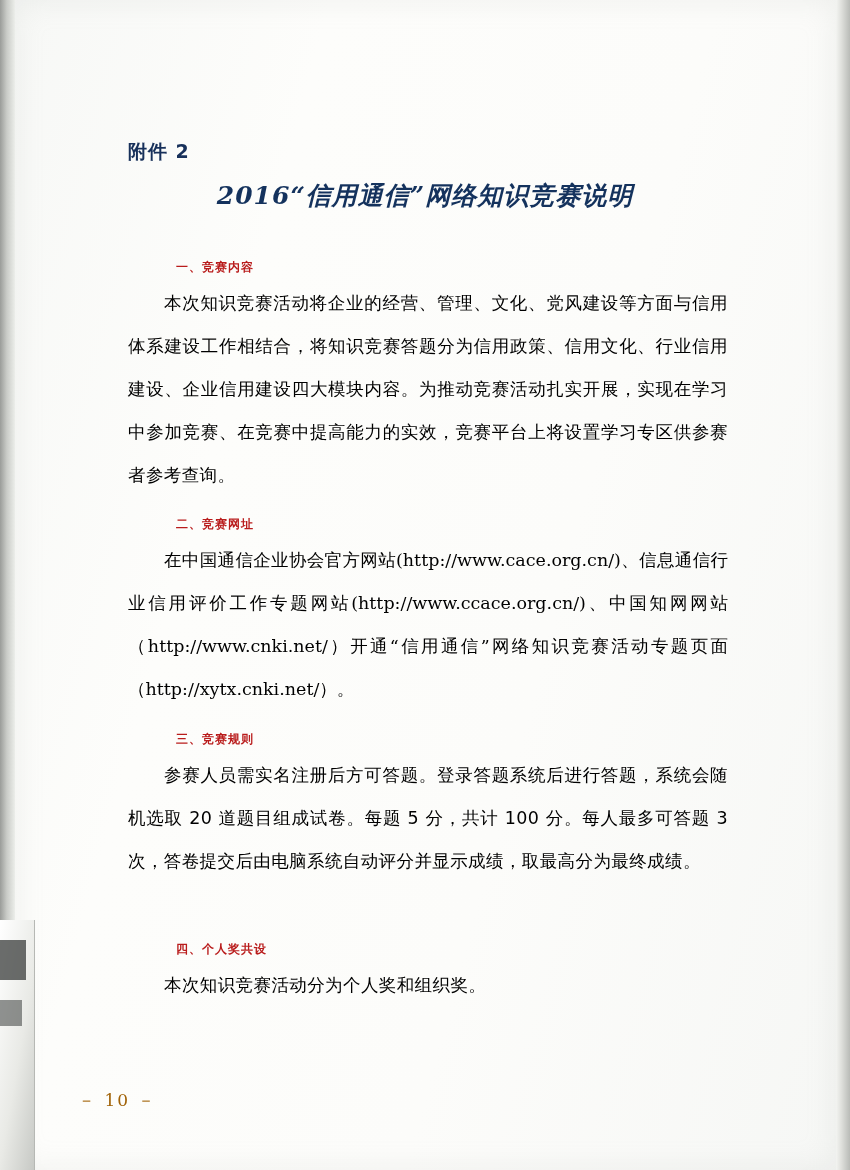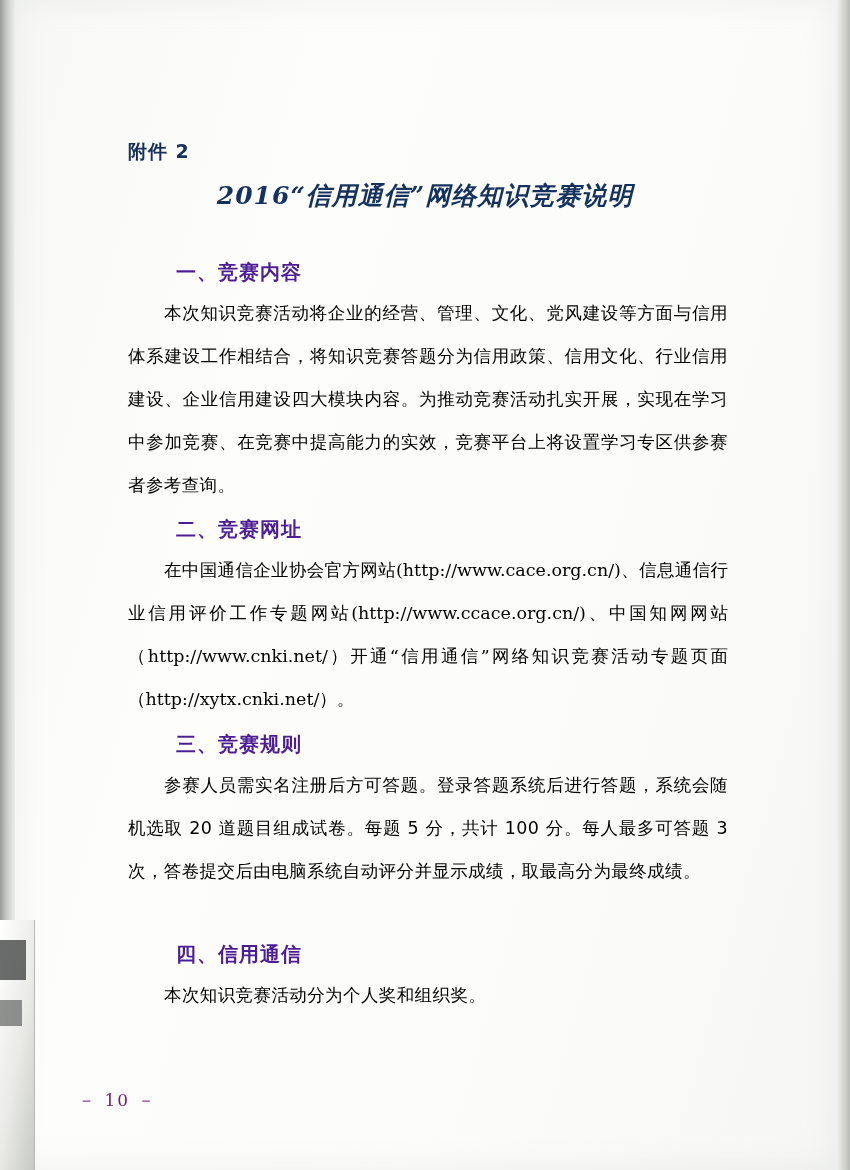--- a/index.html
+++ b/index.html
@@ -103,25 +103,25 @@
     letter-spacing: 1px;
     color: #14325d;
     font-style: italic;
   }
   .section {
     position: absolute;
     left: 128px;
     width: 600px;
   }
   .section-head {
-    font-size: 20px;
+    font-size: 12px;
     font-weight: 700;
     letter-spacing: 1px;
     margin-left: 48px;
-    color: #4c1d95;
+    color: #b91c1c;
   }
   .para {
     font-size: 17.5px;
     line-height: 43px;
     text-align: justify;
     text-justify: inter-ideograph;
     letter-spacing: 0.4px;
     color: #000000;
     margin-top: 6px;
   }
@@ -130,21 +130,21 @@
   }
   .mono {
     font-family: "DejaVu Serif", "Liberation Serif", serif;
     letter-spacing: 0px;
   }
   .page-number {
     position: absolute;
     left: 78px;
     top: 1058px;
     font-size: 17px;
-    color: #701a75;
+    color: #a16207;
     font-family: "DejaVu Serif", "Liberation Serif", serif;
     letter-spacing: 2px;
   }
 </style>
 </head>
 <body>
 
 <div class="page">
   <div class="paper"></div>
   <div class="scan-edge-left"></div>
@@ -168,19 +168,19 @@
       <div class="section-head">二、竞赛网址</div>
       <div class="para indent mono">在中国通信企业协会官方网站(http://www.cace.org.cn/)、信息通信行业信用评价工作专题网站(http://www.ccace.org.cn/)、中国知网网站（http://www.cnki.net/）开通“信用通信”网络知识竞赛活动专题页面（http://xytx.cnki.net/）。</div>
     </div>
 
     <div class="section" style="top:700px;">
       <div class="section-head">三、竞赛规则</div>
       <div class="para indent">参赛人员需实名注册后方可答题。登录答题系统后进行答题，系统会随机选取 20 道题目组成试卷。每题 5 分，共计 100 分。每人最多可答题 3 次，答卷提交后由电脑系统自动评分并显示成绩，取最高分为最终成绩。</div>
     </div>
 
     <div class="section" style="top:910px;">
-      <div class="section-head">四、信用通信</div>
+      <div class="section-head">四、个人奖共设</div>
       <div class="para indent">本次知识竞赛活动分为个人奖和组织奖。</div>
     </div>
 
     <div class="page-number">－ 10 －</div>
   </div>
 </div>
 
 </body></html>

